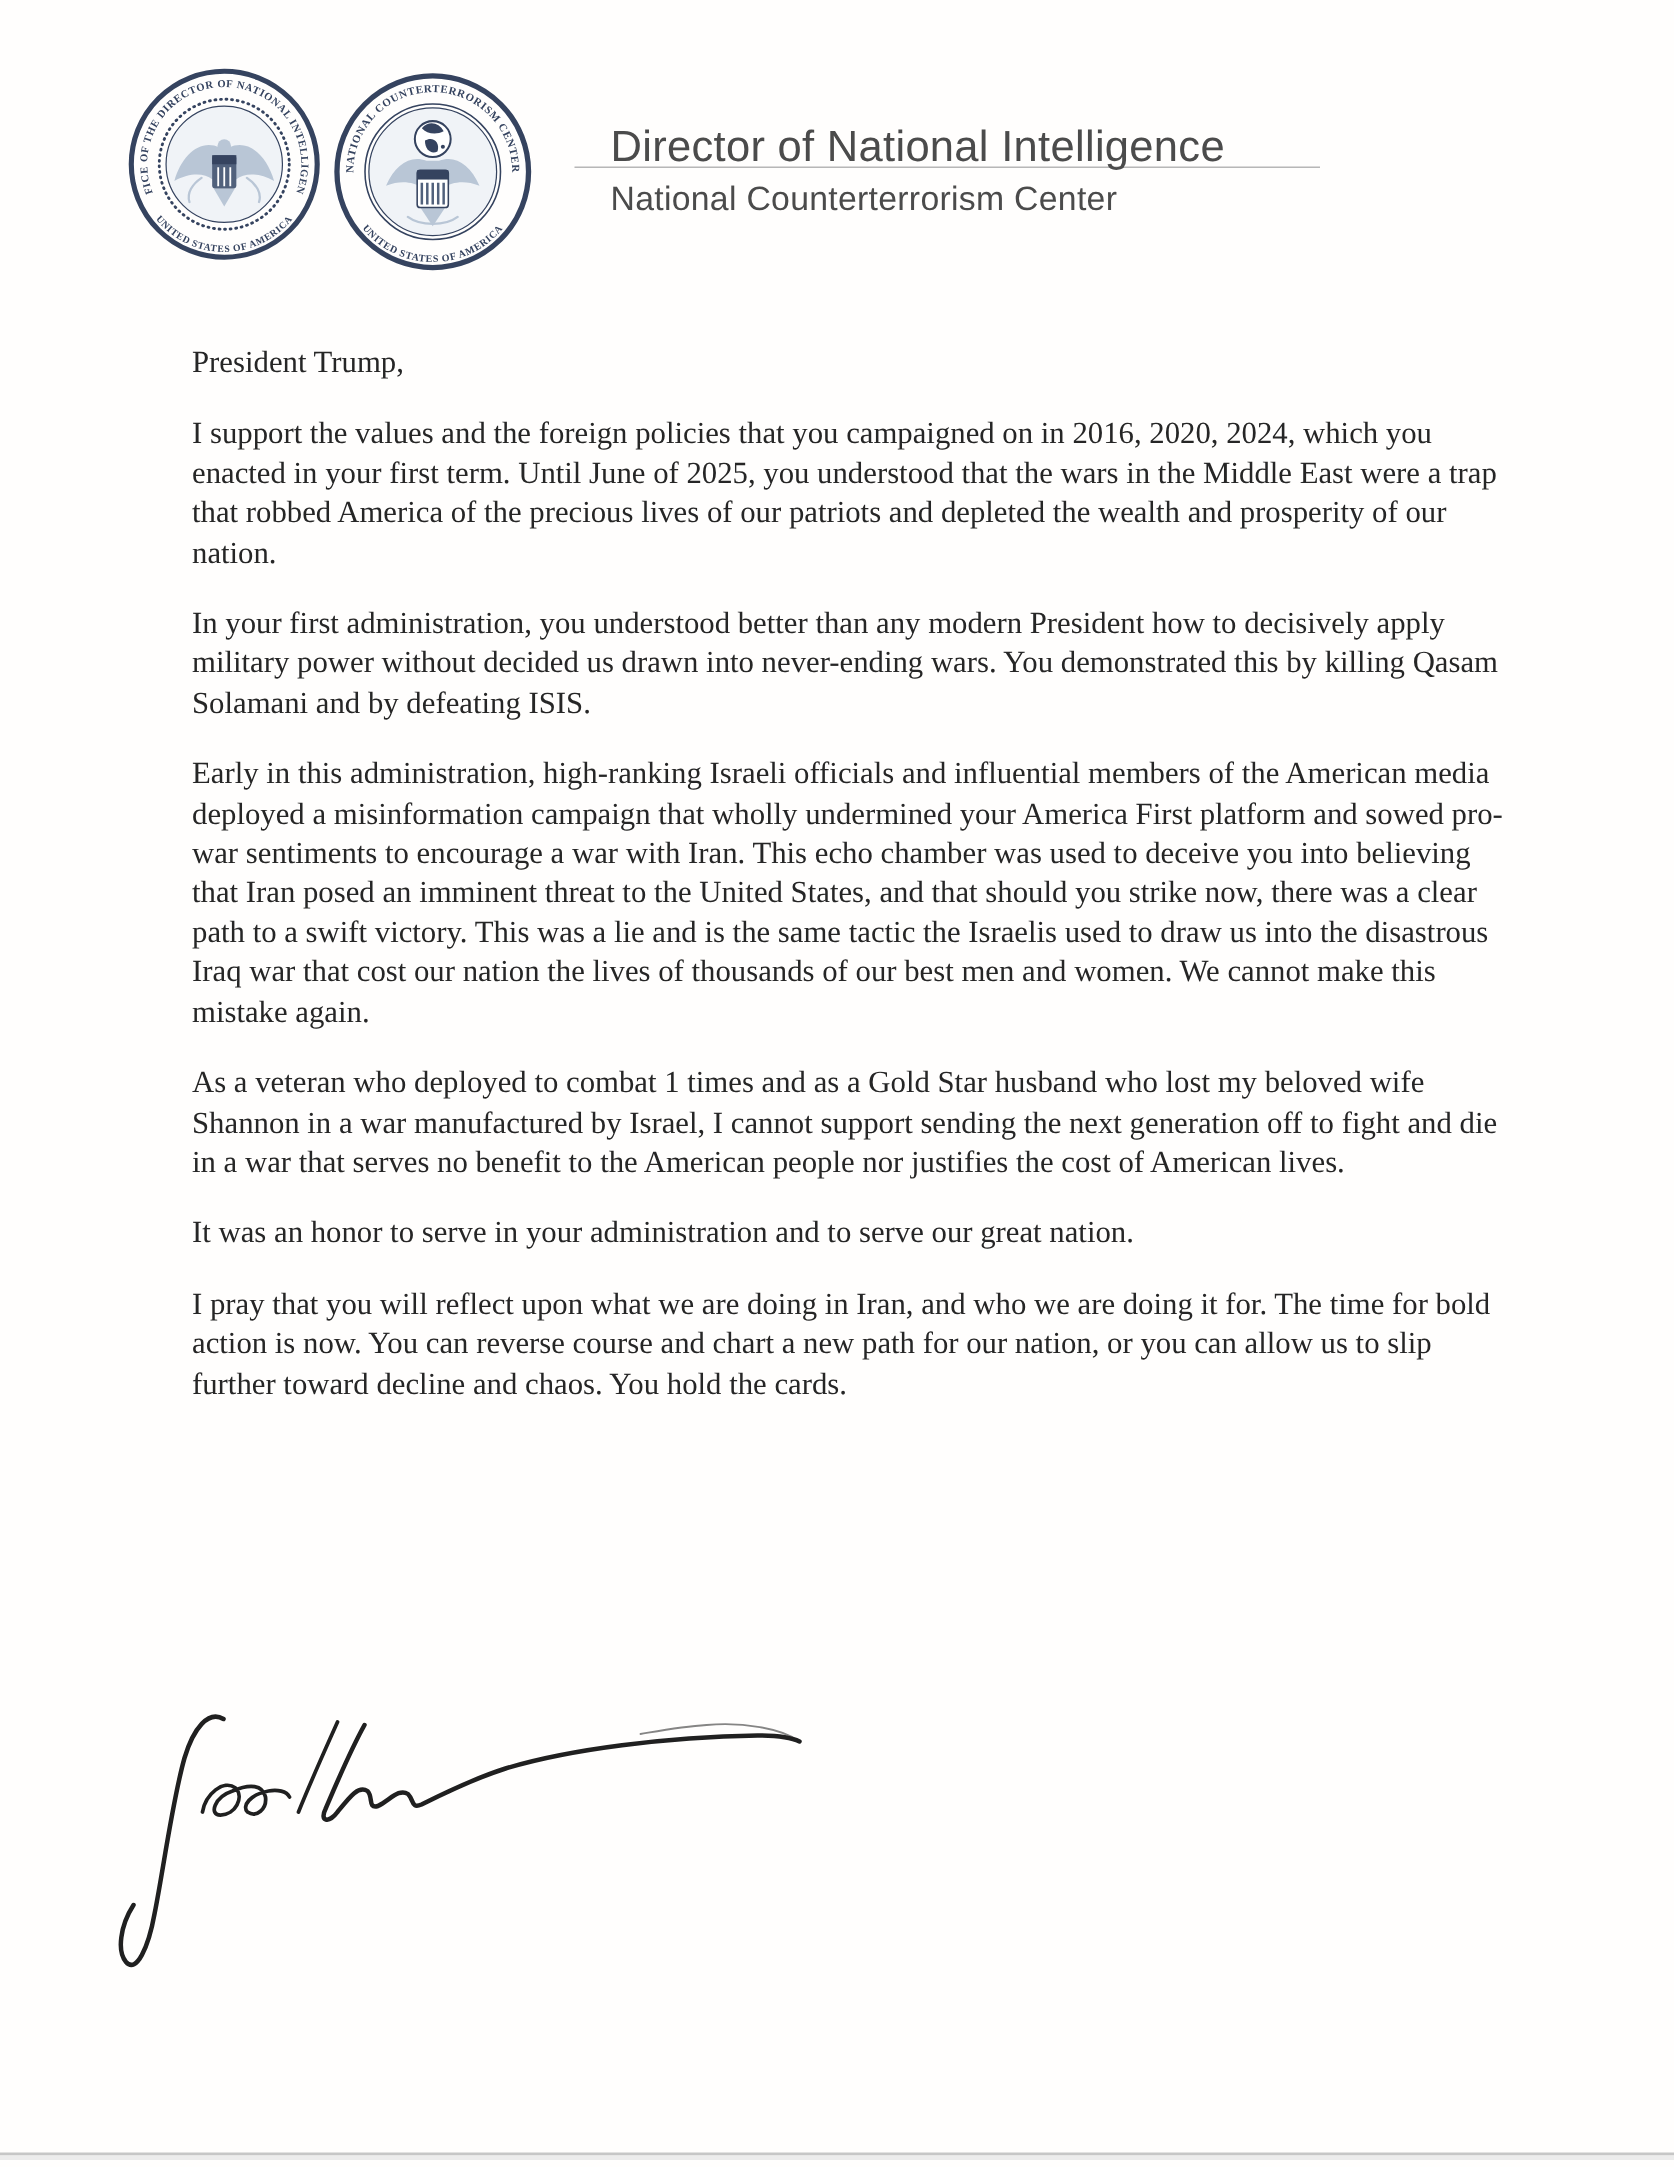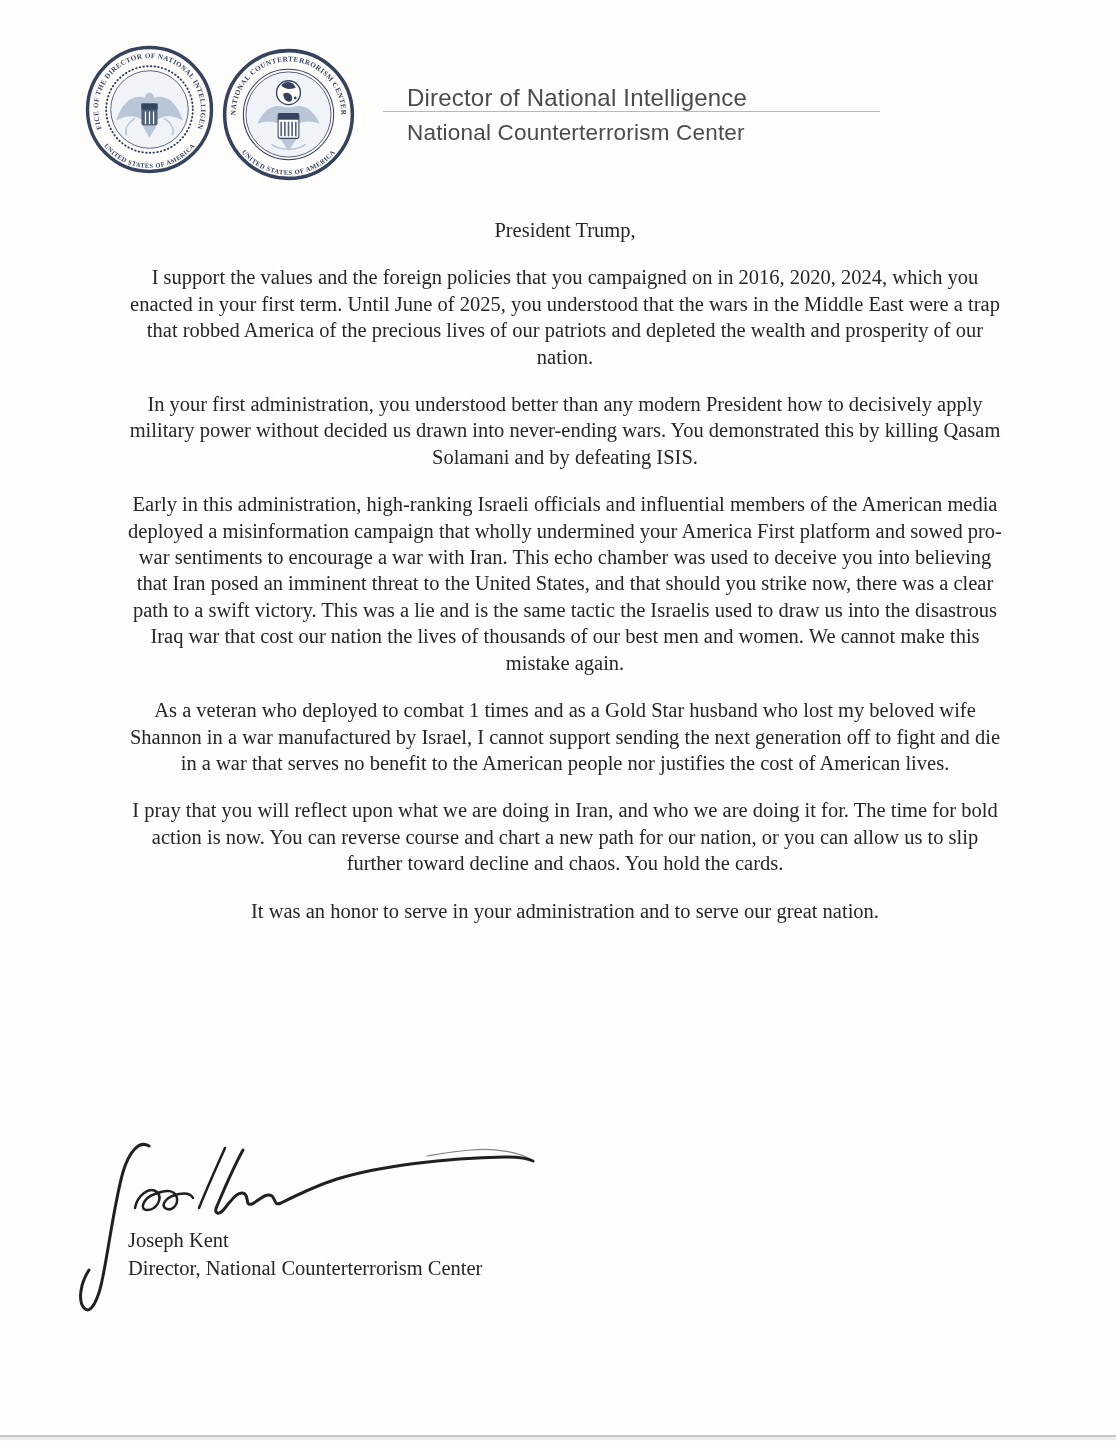--- a/index.html
+++ b/index.html
@@ -33,33 +33,33 @@
   .seal .stripe{stroke:#ffffff;stroke-width:1.2;}
   .seal .stripe-dark{stroke:var(--seal-art-dark,#51617c);stroke-width:1.6;}
   .seal .globe{fill:#ffffff;stroke:var(--seal-ink,#35435f);stroke-width:1.3;}
   .seal .shield-light{fill:#ffffff;stroke:var(--seal-ink,#35435f);stroke-width:1;}
   
   .header-text{
     position:absolute;left:407px;top:86px;
     font-family:"Liberation Sans",sans-serif;
     color:var(--header-text,#4b4b4b);
   }
-  .header-line1{font-size:24px;line-height:24px;letter-spacing:.2px;}
+  .header-line1{font-size:29px;line-height:24px;letter-spacing:.2px;}
   .header-line2{font-size:22.5px;line-height:24px;letter-spacing:.2px;margin-top:11px;}
   .header-rule{
     position:absolute;left:383px;top:111px;width:497px;height:1px;
     background:#9f9f9f;opacity:.75;
   }
   
   .letter-body{
     position:absolute;left:128px;top:213px;width:874px;
     font-size:20.5px;line-height:26.4px;
     color:var(--body-text,#262626);
   }
-  .letter-body p{margin:4px 0 21px 0;text-align:center;}
+  .letter-body p{margin:16px 0 21px 0;}
   
   .signature-svg{position:absolute;left:75px;top:1126px;width:480px;height:200px;}
   .signature-svg path{
     fill:none;stroke:#202020;stroke-linecap:round;stroke-linejoin:round;
   }
   .sig-main{stroke-width:3px;}
   .sig-mid{stroke-width:2.5px;}
   .sig-thin{stroke-width:1.2px;opacity:.55;}
   .sign-block{
     position:absolute;left:128px;top:1227px;
@@ -146,33 +146,29 @@
     <div class="header-line1">Director of National Intelligence</div>
     <div class="header-line2">National Counterterrorism Center</div>
   </div>
 
   <div class="letter-body">
     <p>President Trump,</p>
     <p>I support the values and the foreign policies that you campaigned on in 2016, 2020, 2024, which you enacted in your first term. Until June of 2025, you understood that the wars in the Middle East were a trap that robbed America of the precious lives of our patriots and depleted the wealth and prosperity of our nation.</p>
     <p>In your first administration, you understood better than any modern President how to decisively apply military power without decided us drawn into never-ending wars. You demonstrated this by killing Qasam Solamani and by defeating ISIS.</p>
     <p>Early in this administration, high-ranking Israeli officials and influential members of the American media deployed a misinformation campaign that wholly undermined your America First platform and sowed pro-war sentiments to encourage a war with Iran. This echo chamber was used to deceive you into believing that Iran posed an imminent threat to the United States, and that should you strike now, there was a clear path to a swift victory. This was a lie and is the same tactic the Israelis used to draw us into the disastrous Iraq war that cost our nation the lives of thousands of our best men and women. We cannot make this mistake again.</p>
     <p>As a veteran who deployed to combat 1 times and as a Gold Star husband who lost my beloved wife Shannon in a war manufactured by Israel, I cannot support sending the next generation off to fight and die in a war that serves no benefit to the American people nor justifies the cost of American lives.</p>
+    <p>It was an honor to serve in your administration and to serve our great nation.</p>
     <p>I pray that you will reflect upon what we are doing in Iran, and who we are doing it for. The time for bold action is now. You can reverse course and chart a new path for our nation, or you can allow us to slip further toward decline and chaos. You hold the cards.</p>
-    <p>It was an honor to serve in your administration and to serve our great nation.</p>
   </div>
 
   <svg class="signature-svg" viewBox="0 0 480 200" aria-hidden="true">
     <path class="sig-main" d="M 74,20 C 64,14 54,26 48,46 C 40,74 34,120 28,150 C 24,172 16,190 9,182 C 3,175 5,158 14,144"></path>
     <path class="sig-mid" d="M 60,82 C 62,70 74,60 82,66 C 88,72 82,84 72,84 C 64,84 68,72 80,68 C 92,63 100,64 102,72 C 103,80 96,86 90,82 C 86,78 92,70 104,68 C 110,67 116,68 118,72"></path>
     <path class="sig-mid" d="M 150,22 C 142,40 132,62 124,82"></path>
     <path class="sig-main" d="M 168,24 C 158,42 148,66 142,80 C 138,88 144,90 150,82 C 158,72 164,64 170,68 C 174,72 170,80 177,78 C 185,74 191,66 197,70 C 201,74 199,80 206,77 C 220,70 240,60 262,53 C 305,40 370,32 430,31 C 442,31 452,32 458,35"></path>
     <path class="sig-thin" d="M 458,35 C 446,26 420,22 396,24 C 380,25 364,28 352,30"></path>
   </svg>
 
-  <div class="sign-block">
-    <div>Joseph Kent</div>
-    <div>Director, National Counterterrorism Center</div>
-  </div>
 
   <div class="scan-edge"></div>
   <div class="scan-edge-soft"></div>
 
 </div>
 
 </body></html>

